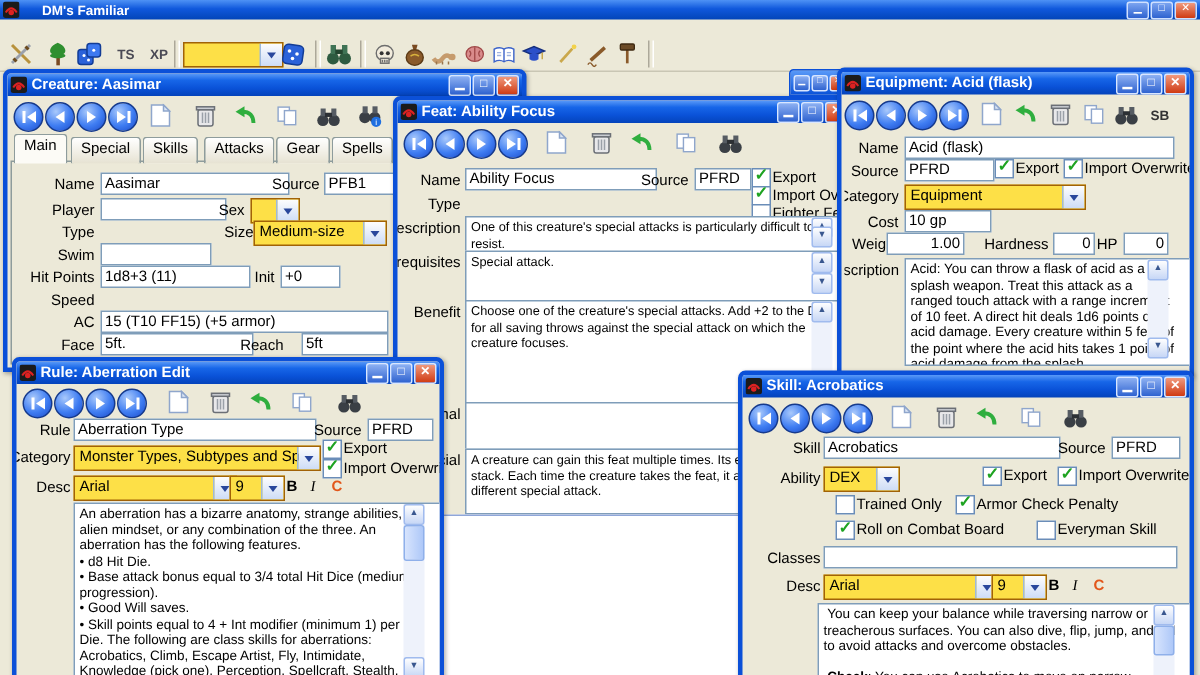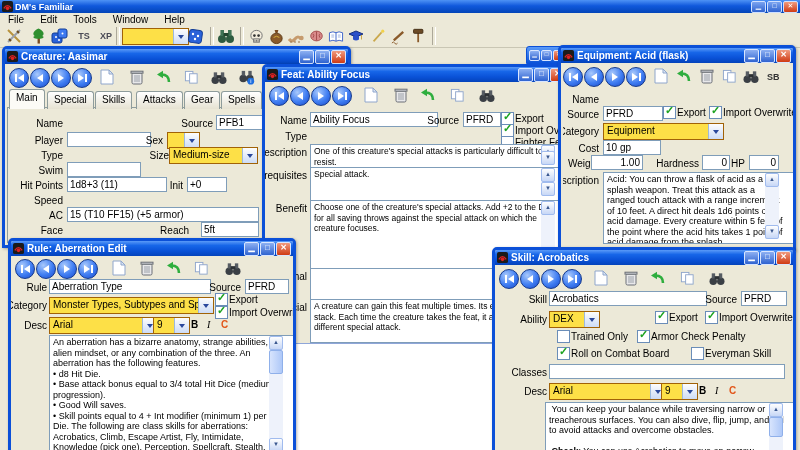--- a/index.html
+++ b/index.html
@@ -3,21 +3,21 @@
 <meta charset="utf-8">
 <style>
   html,body{margin:0;padding:0}
   body{width:800px;height:450px;overflow:hidden;position:relative;background:#ece9d8;
        font-family:"Liberation Sans",sans-serif;-webkit-font-smoothing:antialiased}
   #screen{position:absolute;inset:0}
 
   
   .main-titlebar{position:absolute;left:0;top:0;right:0;height:13px;
     background:linear-gradient(180deg,#4e92f5 0%,#1058dc 45%,#0345b8 100%);
-    display:flex;align-items:center;gap:2px;padding:0 2px;z-index:5}
+    display:flex;align-items:center;gap:15px;padding:0 2px;z-index:5}
   .main-title{color:#fff;font-size:9px;font-weight:bold;white-space:nowrap}
   .mwb{width:13px;height:10px;border-radius:2px;border:1px solid #cfe0ff;
     background:linear-gradient(#7ba4f0,#2f63d0);color:#fff;font-size:7px;line-height:8px;text-align:center}
   .mwb.close{background:linear-gradient(#f09a7e,#cf3a13)}
   .wbtns{margin-left:auto;display:flex;gap:1px}
   .menubar{position:absolute;top:13px;left:0;right:0;height:13px;background:#ece9d8;
     display:flex;align-items:center;font-size:10px;z-index:5}
   .menu-item{padding:0 8px}
   .toolbar{position:absolute;top:26px;left:0;right:0;height:21px;background:#ece9d8;
     border-bottom:1px solid #c9c6b4;z-index:5}
@@ -93,27 +93,20 @@
         </svg>
     </span>
     <span class="main-title">DM's Familiar</span>
     <span class="wbtns">
       <span class="mwb">▁</span>
       <span class="mwb">□</span>
       <span class="mwb close">✕</span>
     </span>
   </div>
 
-  <div class="menubar">
-    <span class="menu-item">File</span>
-    <span class="menu-item">Edit</span>
-    <span class="menu-item">Tools</span>
-    <span class="menu-item">Window</span>
-    <span class="menu-item">Help</span>
-  </div>
 
   <div class="toolbar">
     <span class="ticon" style="left:4px">
       <svg width="18" height="18" viewBox="0 0 18 18">
           <path d="M3 3 L15 15" stroke="#b8923c" stroke-width="2"></path>
           <path d="M15 3 L3 15" stroke="#9aa0ab" stroke-width="2"></path>
           <path d="M4 12 l2 2 M12 4 l2 2" stroke="#6b4a1d" stroke-width="2"></path>
         </svg>
     </span>
     <span class="ticon" style="left:28px">
@@ -311,20 +304,21 @@
     <span class="tab active" style="left:4px">Main</span>
     <span class="tab" style="left:42px">Special</span>
     <span class="tab" style="left:90px">Skills</span>
     <span class="tab" style="left:131px">Attacks</span>
     <span class="tab" style="left:179px">Gear</span>
     <span class="tab" style="left:216px">Spells</span>
     <span class="tab" style="left:259px">Other</span>
     <div class="panel"></div>
 
     <span class="lbl" style="left:8px;top:69px;width:50px">Name</span>
+    <span class="inp" style="left:62px;top:66px;width:120px">Aasimar</span>
     <span class="lbl" style="left:174px;top:69px;width:34px">Source</span>
     <span class="inp" style="left:211px;top:66px;width:72px">PFB1</span>
 
     <span class="lbl" style="left:8px;top:86px;width:50px">Player</span>
     <span class="inp" style="left:62px;top:83px;width:78px"></span>
     <span class="lbl" style="left:138px;top:86px;width:20px">Sex</span>
     <span class="combo" style="left:162px;top:83px;width:24px"><span></span><span class="ddb">
           <span class="ddt"></span>
         </span></span>
 
@@ -341,20 +335,21 @@
     <span class="inp" style="left:62px;top:128px;width:94px">1d8+3 (11)</span>
     <span class="lbl" style="left:156px;top:131px;width:22px">Init</span>
     <span class="inp" style="left:182px;top:128px;width:34px">+0</span>
 
     <span class="lbl" style="left:8px;top:146px;width:50px">Speed</span>
 
     <span class="lbl" style="left:8px;top:161px;width:50px">AC</span>
     <span class="inp" style="left:62px;top:158px;width:186px">15 (T10 FF15) (+5 armor)</span>
 
     <span class="lbl" style="left:8px;top:176px;width:50px">Face</span>
+    <span class="inp" style="left:62px;top:173px;width:96px">5ft.</span>
     <span class="lbl" style="left:152px;top:176px;width:32px">Reach</span>
     <span class="inp" style="left:196px;top:173px;width:52px">5ft</span>
   </div>
 
   <div class="win" style="left:262px;top:64px;width:302px;height:392px;z-index:20">
     <div class="ttl">
       <span>
           <svg width="11" height="11" viewBox="0 0 12 12">
             <rect width="12" height="12" rx="2" fill="#1b1b1b"></rect>
             <path d="M2 8 Q6 2 10 8" stroke="#d22" fill="none" stroke-width="1.5"></path>
@@ -530,20 +525,21 @@
           <circle cx="5" cy="11" r="4" fill="#3a3f45"></circle>
           <circle cx="13" cy="11" r="4" fill="#3a3f45"></circle>
           <rect x="3.4" y="2.5" width="3.6" height="5.5" fill="#565c63"></rect>
           <rect x="11" y="2.5" width="3.6" height="5.5" fill="#565c63"></rect>
           <rect x="6.5" y="5.5" width="5" height="3" fill="#2c3034"></rect>
         </svg>
       </span>
     <span style="position:absolute;left:206px;top:24px;font-size:9px;font-weight:bold;color:#333">SB</span>
 
     <span class="lbl cliplbl" style="left:2px;top:46px;width:36px">Name</span>
+    <span class="inp" style="left:42px;top:43px;width:174px">Acid (flask)</span>
 
     <span class="lbl cliplbl" style="left:2px;top:61px;width:36px">Source</span>
     <span class="inp" style="left:42px;top:58px;width:54px">PFRD</span>
     <span class="cb on" style="left:102px;top:58px"></span>
     <span class="cblbl" style="left:116px;top:59px">Export</span>
     <span class="cb on" style="left:148px;top:58px"></span>
     <span class="cblbl" style="left:162px;top:59px">Import Overwrite</span>
 
     <span class="lbl cliplbl" style="left:2px;top:78px;width:36px">Category</span>
     <span class="combo" style="left:42px;top:75px;width:112px"><span>Equipment</span><span class="ddb">

